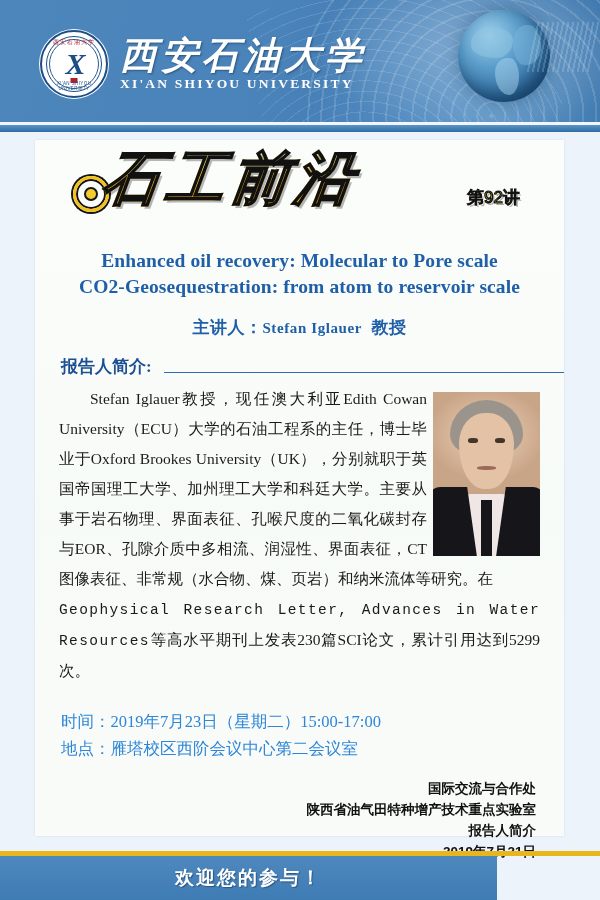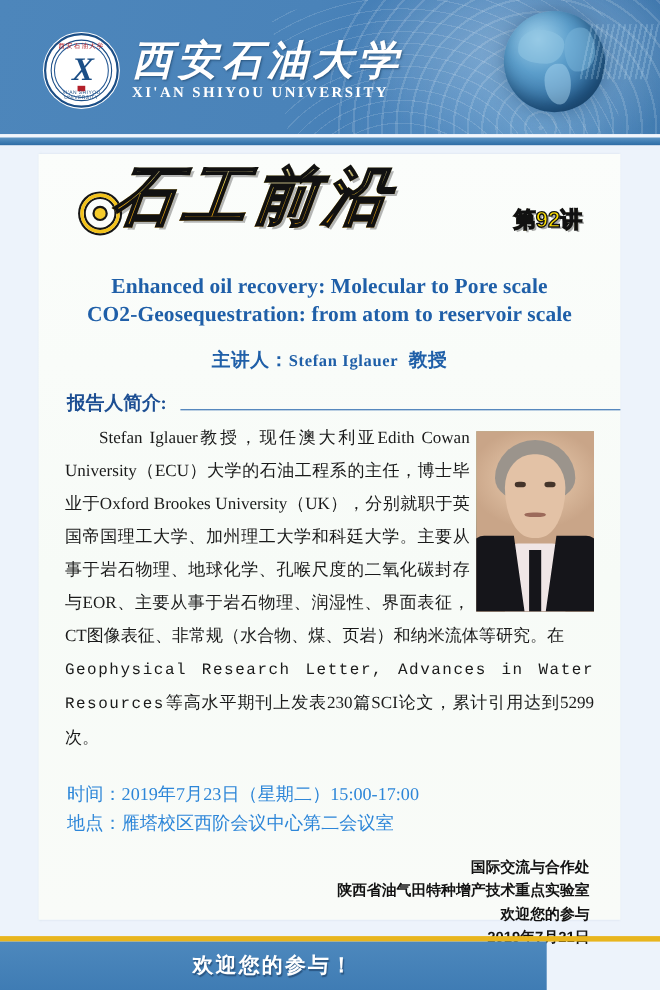--- a/index.html
+++ b/index.html
@@ -91,21 +91,21 @@
     -webkit-text-stroke:1.6px #111;
     text-shadow:3px 3px 0 rgba(20,20,20,.30);
     transform:skewX(-7deg);
   }
   .swirl-mark{position:absolute;left:38px;top:32px;width:30px;height:30px;border-radius:50%;
     border:3.5px solid #f2c21b;box-shadow:0 0 0 2px #151515, inset 0 0 0 2px #151515;}
   .swirl-mark:after{content:"";position:absolute;left:8px;top:8px;width:10px;height:10px;
     border-radius:50%;background:#f5cb2b;border:2px solid #151515;}
   .lec-no{
     position:absolute;left:432px;top:42px;
-    font-family:"Liberation Sans",sans-serif;font-size:20px;font-weight:700;
+    font-family:"Liberation Sans",sans-serif;font-size:17px;font-weight:400;
     color:#ffe100;-webkit-text-stroke:1.2px #111;letter-spacing:0px;
     text-shadow:2px 2px 0 rgba(20,20,20,.35);
   }
 
   
   .en-title{
     text-align:center;color:#1f5fa8;font-weight:700;
     font-family:"Liberation Serif",serif;font-size:19.5px;line-height:26px;
     margin-top:18px;letter-spacing:.1px;
   }
@@ -232,34 +232,34 @@
         <div class="hair"></div>
         <div class="face"></div>
         <div class="eyeL"></div>
         <div class="eyeR"></div>
         <div class="mouth"></div>
         <div class="shirt"></div>
         <div class="jacketL"></div>
         <div class="jacketR"></div>
         <div class="tie"></div>
       </div>
-      <p>Stefan Iglauer教授，现任澳大利亚Edith Cowan University（ECU）大学的石油工程系的主任，博士毕业于Oxford Brookes University（UK），分别就职于英国帝国理工大学、加州理工大学和科廷大学。主要从事于岩石物理、地球化学、孔喉尺度的二氧化碳封存与EOR、主要从事于岩石物理、润湿性、界面表征，CT图像表征、非常规（水合物、煤、页岩）和纳米流体等研究。在</p>
+      <p>Stefan Iglauer教授，现任澳大利亚Edith Cowan University（ECU）大学的石油工程系的主任，博士毕业于Oxford Brookes University（UK），分别就职于英国帝国理工大学、加州理工大学和科廷大学。主要从事于岩石物理、界面表征、孔喉尺度的二氧化碳封存与EOR、孔隙介质中多相流、润湿性、界面表征，CT图像表征、非常规（水合物、煤、页岩）和纳米流体等研究。在</p>
     </div>
 
     <div class="bio-tail"><span class="mono-seg">Geophysical Research Letter, Advances in Water Resources</span><span>等高水平期刊上发表230篇SCI论文，累计引用达到5299次。</span></div>
 
     <div class="details">
       <div class="row"><span>时间：</span><span>2019年7月23日（星期二）15:00-17:00</span></div>
       <div class="row"><span>地点：</span><span>雁塔校区西阶会议中心第二会议室</span></div>
     </div>
 
     <div class="sign">
       <div>国际交流与合作处</div>
       <div>陕西省油气田特种增产技术重点实验室</div>
-      <div>欢迎您的参与</div>
+      <div>报告人简介</div>
       <div>2019年7月21日</div>
     </div>
   </div>
 
   <div class="foot-gold"></div>
   <div class="footer">
     <div class="txt">欢迎您的参与！</div>
   </div>
 
 </div>

